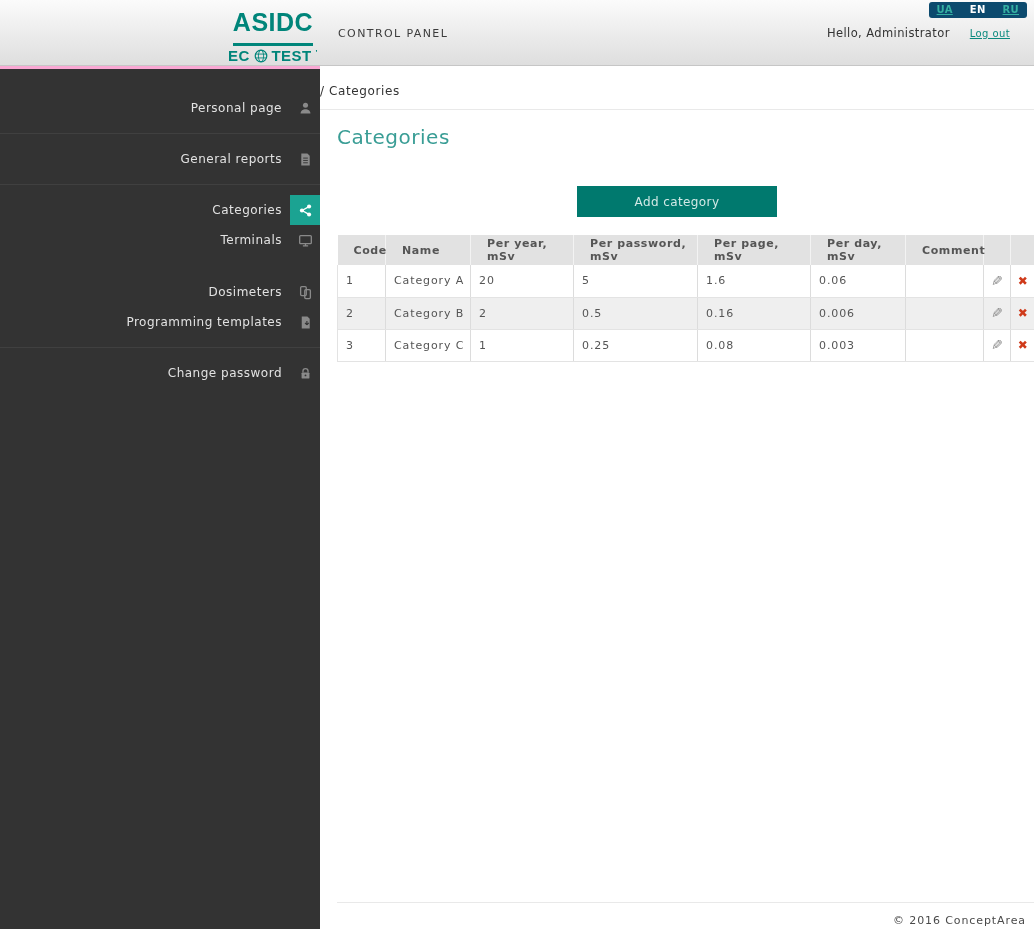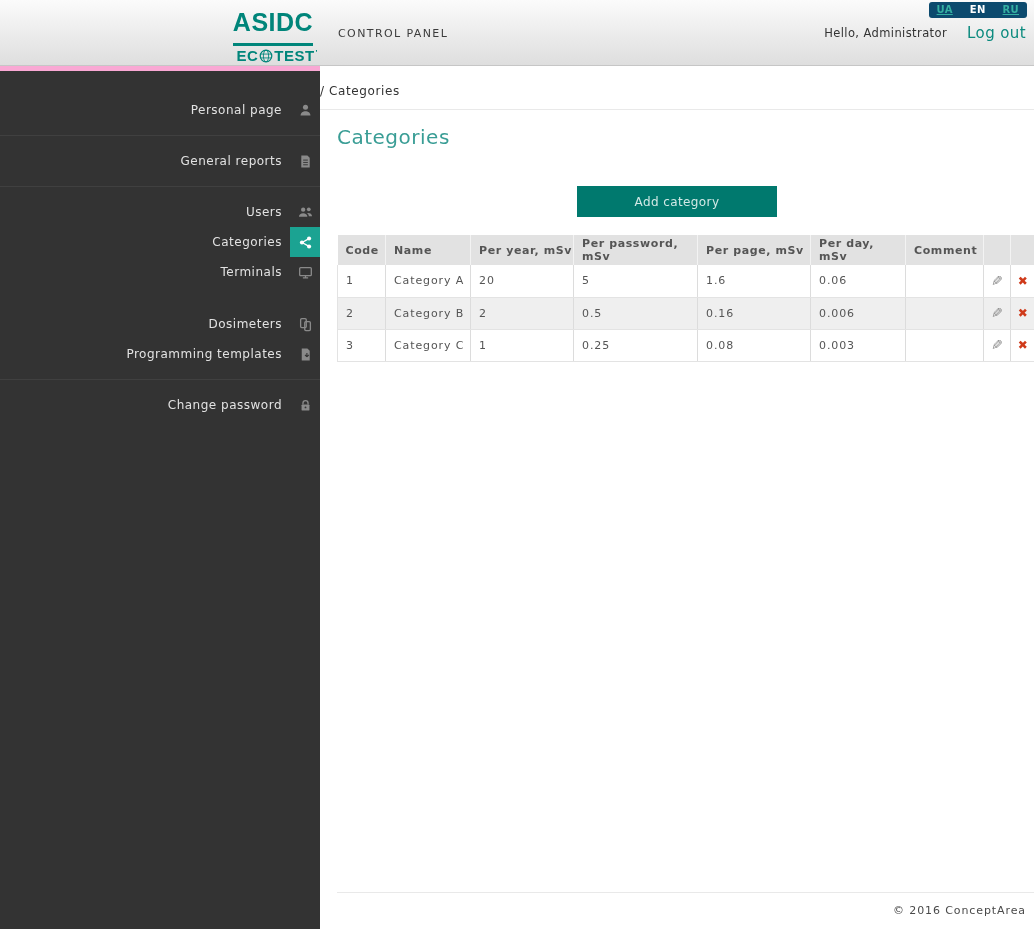--- a/index.html
+++ b/index.html
@@ -6,37 +6,37 @@
   html,body { width:1034px; height:929px; }
   body { font-family:"DejaVu Sans", sans-serif; background:#fff; color:#444; }
   #page { position:relative; width:1034px; height:929px; overflow:hidden; background:#fff; }
 
   
   .header { position:absolute; top:0; left:0; width:1034px; height:66px;
     background:linear-gradient(#fbfbfb,#dedede); border-bottom:1px solid #c6c6c6; z-index:3; }
   .logo { position:absolute; left:228px; top:10px; width:90px; text-align:center; cursor:pointer; }
   .logo-top { font-family:"Liberation Sans", sans-serif; font-weight:bold; font-size:25px; line-height:1;
     color:#00857a; letter-spacing:0.5px; border-bottom:3px solid #00857a; padding-bottom:8px; display:inline-block; }
-  .logo-bottom { display:flex; align-items:center; justify-content:flex-end; margin-top:1px;
+  .logo-bottom { display:flex; align-items:center; justify-content:space-between; margin-top:1px;
     font-family:"Liberation Sans", sans-serif; font-weight:bold; font-size:15px; color:#00857a; letter-spacing:0.5px; }
   .logo-tm { font-size:8px; vertical-align:top; margin-left:1px; margin-top:-6px; }
   .control-panel { position:absolute; left:338px; top:50%; transform:translateY(-50%);
     font-size:11px; letter-spacing:1.4px; color:#3c3c3c; }
-  .header-right { position:absolute; right:8px; top:0; height:66px; display:flex; align-items:center; gap:20px; }
+  .header-right { position:absolute; right:24px; top:0; height:66px; display:flex; align-items:center; gap:20px; }
   .greeting { font-size:11.5px; color:#333; letter-spacing:0.4px; }
-  .logout { font-size:15px; color:#0b8a7e; letter-spacing:0.4px; cursor:pointer; }
+  .logout { font-size:10px; color:#0b8a7e; text-decoration:underline; letter-spacing:0.4px; cursor:pointer; }
 
   .lang-bar { position:absolute; top:2px; right:7px; background:#0c4a6e; border-radius:3px;
     padding:2px 8px 3px; display:flex; gap:17px; font-size:10px; font-weight:bold; z-index:4; }
   .lang { color:#35b0a2; text-decoration:underline; cursor:pointer; letter-spacing:0.3px; }
   .lang.active { color:#fff; text-decoration:none; cursor:default; }
 
   
   .sidebar { position:absolute; top:66px; left:0; width:320px; height:863px;
-    background:#333333; border-top:5px solid #f9a8d4; padding-top:24px; }
+    background:#333333; border-top:3px solid #f9a8d4; padding-top:24px; }
   .nav-item { height:30px; display:flex; align-items:center; justify-content:flex-end; cursor:pointer; }
   .nav-label { font-size:12px; color:#e2e2e2; letter-spacing:0.5px; margin-right:8px; }
   .icon-box { width:30px; height:30px; display:flex; align-items:center; justify-content:center; flex:0 0 30px; }
   .nav-item.active .icon-box { background:#1ba392; }
   .nav-icon { width:15px; height:15px; }
   .nav-icon .fill { fill:#8a8a8a; }
   .nav-icon .stroke { stroke:#8a8a8a; fill:none; stroke-width:1.4; }
   .nav-item.active .nav-icon .fill { fill:#ffffff; }
   .nav-divider { border:none; border-top:1px solid #404040; margin:10px 0; }
   .gap22 { height:22px; }
@@ -47,34 +47,34 @@
   .breadcrumb { font-size:12px; color:#333; letter-spacing:0.6px; }
   .page-title { margin:15px 0 0 17px; font-size:20px; font-weight:400; color:#399d95; letter-spacing:0.5px; }
   .btn-row { text-align:center; margin-top:37px; }
   .add-btn { width:200px; height:31px; background:#00796e; border:none; color:#d2e9e6;
     font-family:"DejaVu Sans", sans-serif; font-size:12px; letter-spacing:0.4px; cursor:pointer; }
 
   
   .table-wrap { margin:18px 0 0 17px; }
   table { border-collapse:collapse; table-layout:fixed; width:697px; font-size:11px; }
   th { background:#e2e2e2; color:#555; font-weight:bold; text-align:left; height:30px;
-    padding:0 0 0 8px; border-right:1px solid #f3f3f3; letter-spacing:0.6px; }
+    padding:0 0 0 16px; border-right:1px solid #f3f3f3; letter-spacing:0.6px; }
   th:last-child { border-right:none; }
   td { height:32px; padding:0 0 0 8px; color:#555; letter-spacing:0.9px;
     border-right:1px solid #dcdcdc; border-bottom:1px solid #e3e3e3; background:#fff; }
   td:first-child { border-left:1px solid #e3e3e3; }
   td:last-child { border-right:none; }
   tr.alt td { background:#efefef; }
   td.icon-cell { text-align:center; padding:0; letter-spacing:0; }
   .edit-glyph { color:#8a8a8a; font-size:14px; cursor:pointer; display:inline-block; transform:scaleX(-1); }
   .del-glyph { color:#cf3a1a; font-size:12px; font-weight:bold; cursor:pointer; }
 
   
   .footer { position:absolute; left:337px; right:0; bottom:0; border-top:1px solid #e9e9e9;
-    padding:6px 8px 11px 0; text-align:right; }
+    padding:6px 8px 1px 0; text-align:right; }
   .copyright { font-size:11px; color:#4a4a4a; letter-spacing:0.9px; }
 
   .col-code{width:48px}.col-name{width:85px}.col-year{width:103px}.col-quarter{width:124px}
   .col-month{width:113px}.col-day{width:95px}.col-comment{width:78px}.col-edit{width:27px}.col-del{width:24px}
 </style>
 </head>
 <body>
 
 <div id="page">
 
@@ -125,31 +125,20 @@
       <span class="icon-box">
         <svg class="nav-icon" viewBox="0 0 16 16">
           <path class="fill" d="M3.5 1.5h6.5l2.5 2.5v10.5h-9z"></path>
           <path d="M5.5 6.5h5M5.5 9h5M5.5 11.5h5" stroke="#333" stroke-width="1"></path>
         </svg>
       </span>
     </div>
 
     <hr class="nav-divider">
 
-    <div class="nav-item">
-      <span class="nav-label">Users</span>
-      <span class="icon-box">
-        <svg class="nav-icon" viewBox="0 0 16 16">
-          <circle class="fill" cx="5.5" cy="5" r="2.3"></circle>
-          <path class="fill" d="M1 12.6c0-2.6 2-3.9 4.5-3.9s4.5 1.3 4.5 3.9z"></path>
-          <circle class="fill" cx="11.5" cy="4.6" r="2"></circle>
-          <path class="fill" d="M10.6 8.4c2.4 0 4.4 1.2 4.4 3.6h-3.4c-.2-1.6-1-2.8-2.2-3.4z"></path>
-        </svg>
-      </span>
-    </div>
 
     <div class="nav-item active">
       <span class="nav-label">Categories</span>
       <span class="icon-box">
         <svg class="nav-icon" viewBox="0 0 16 16">
           <path d="M4.3 8 11.7 3.8M4.3 8l7.4 4.2" stroke="#fff" stroke-width="1.5" fill="none"></path>
           <circle class="fill" cx="4.2" cy="8" r="2.2"></circle>
           <circle class="fill" cx="11.8" cy="3.7" r="2.2"></circle>
           <circle class="fill" cx="11.8" cy="12.3" r="2.2"></circle>
         </svg>

